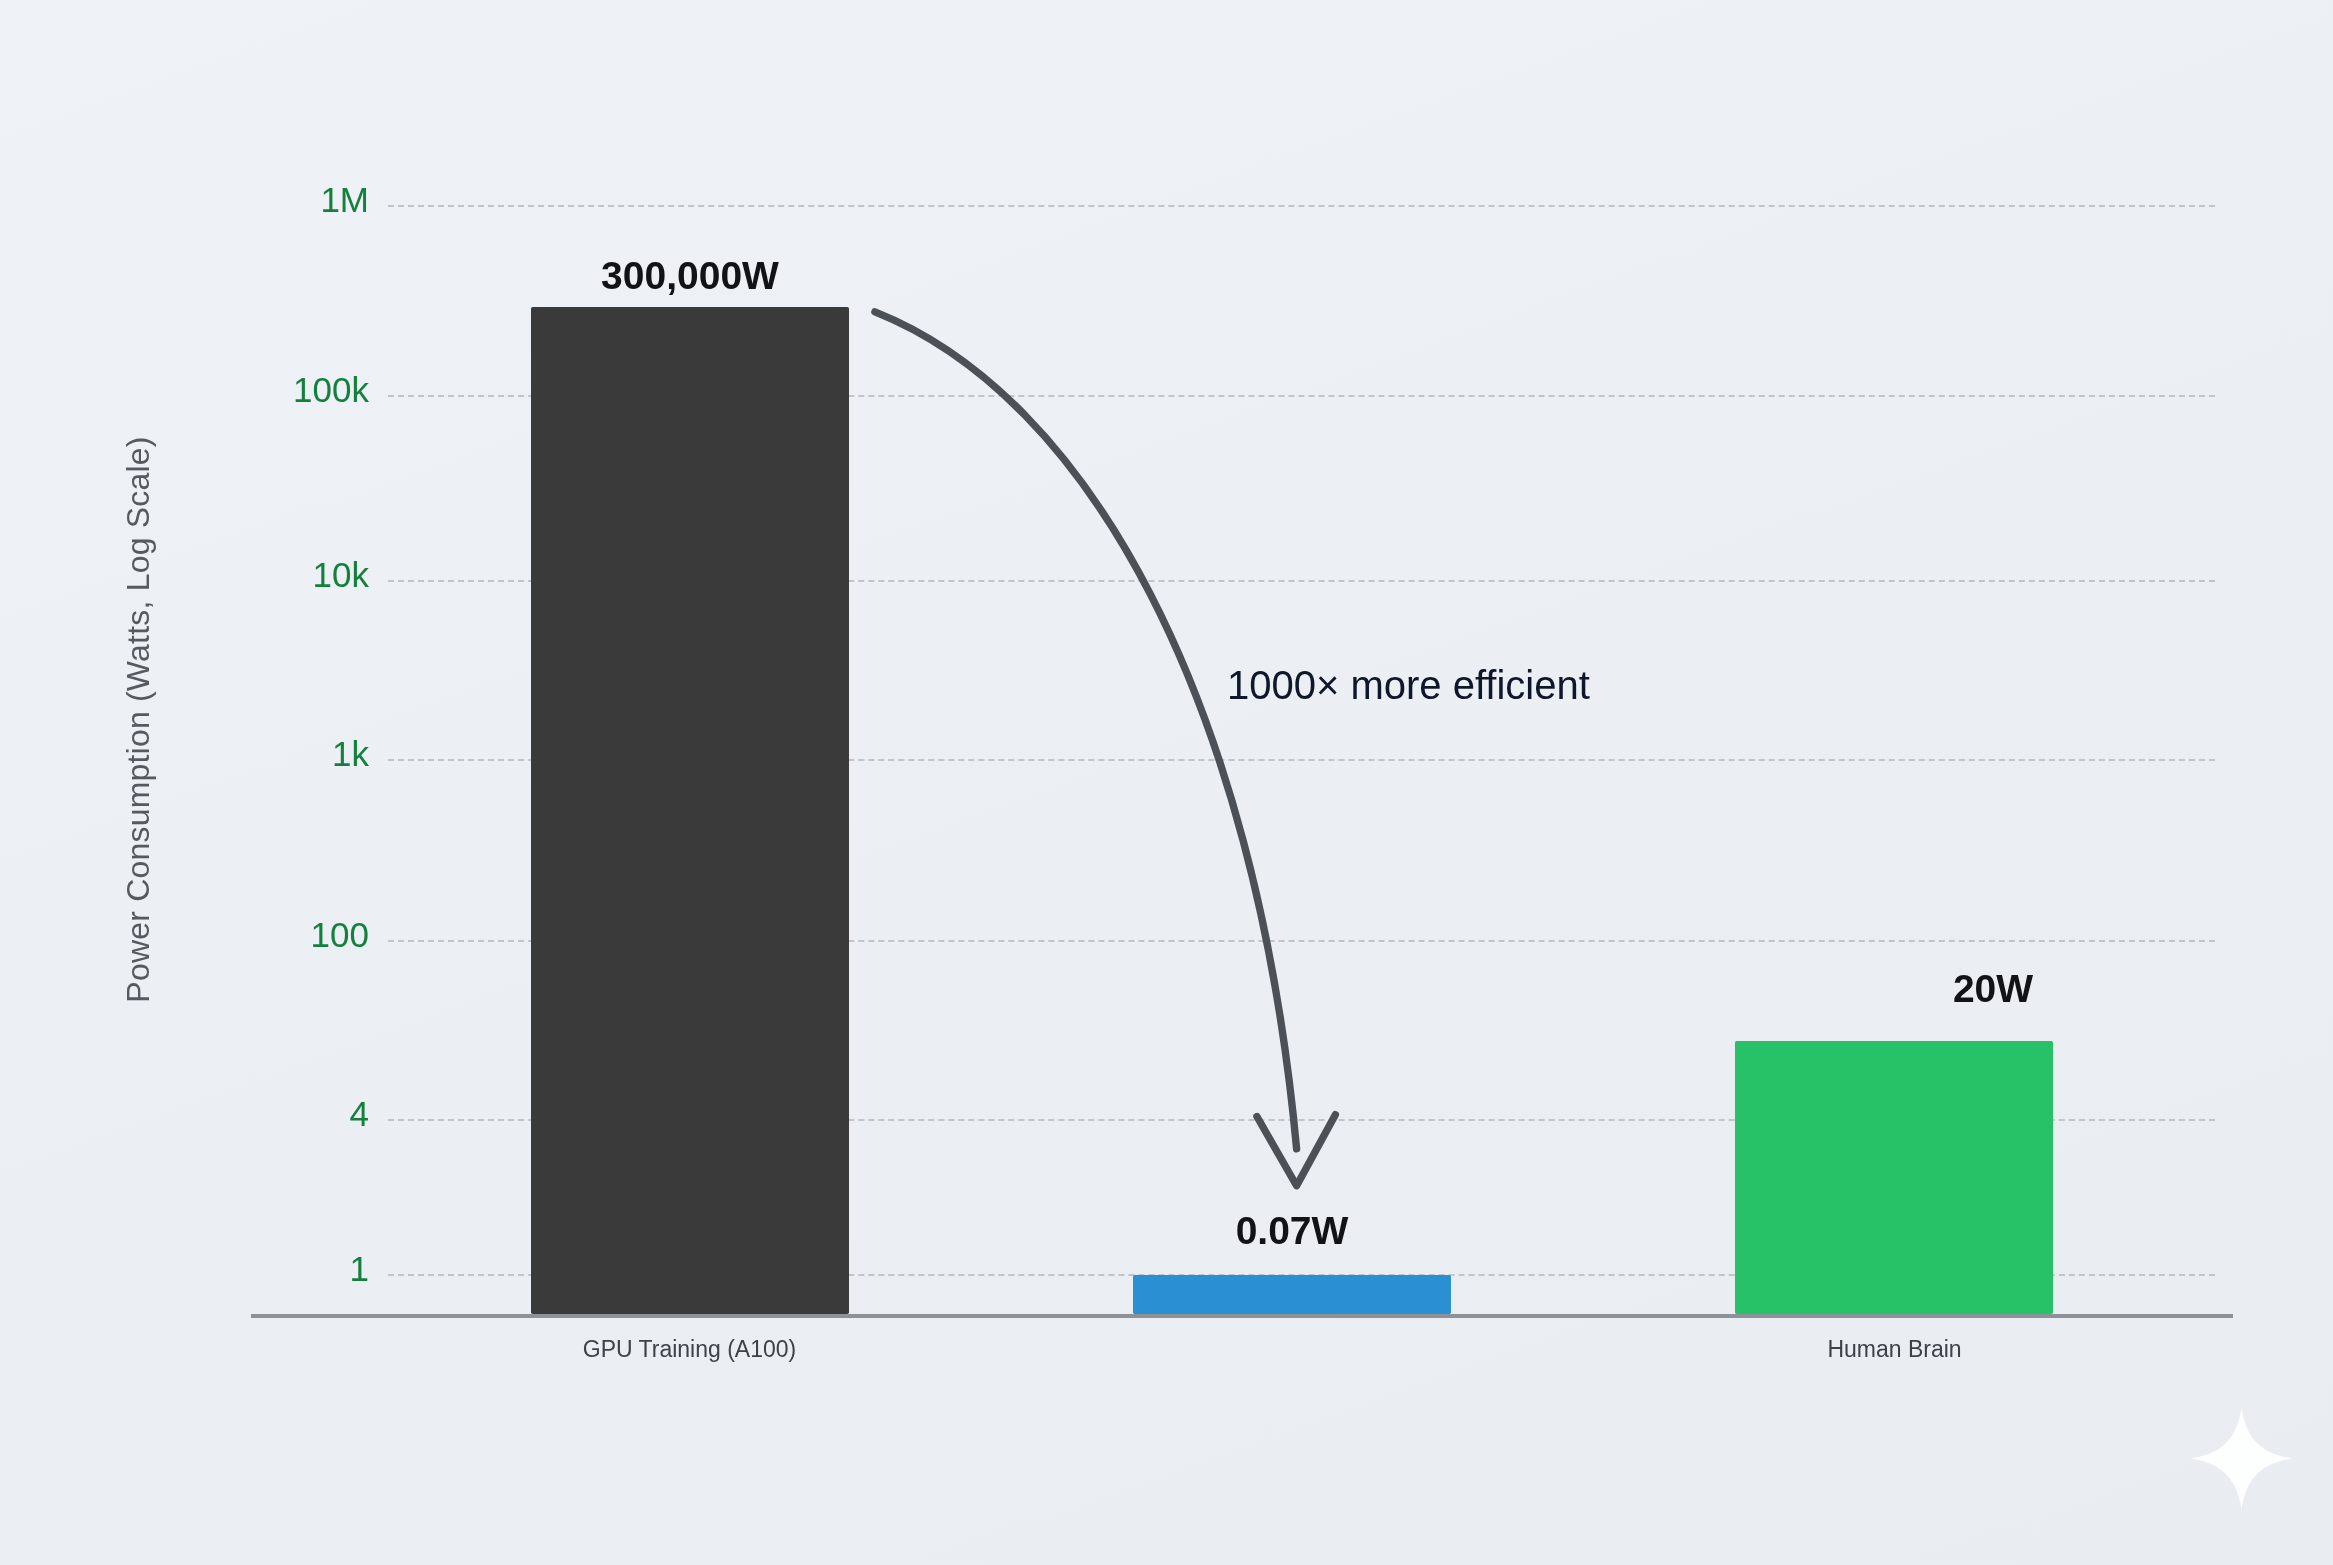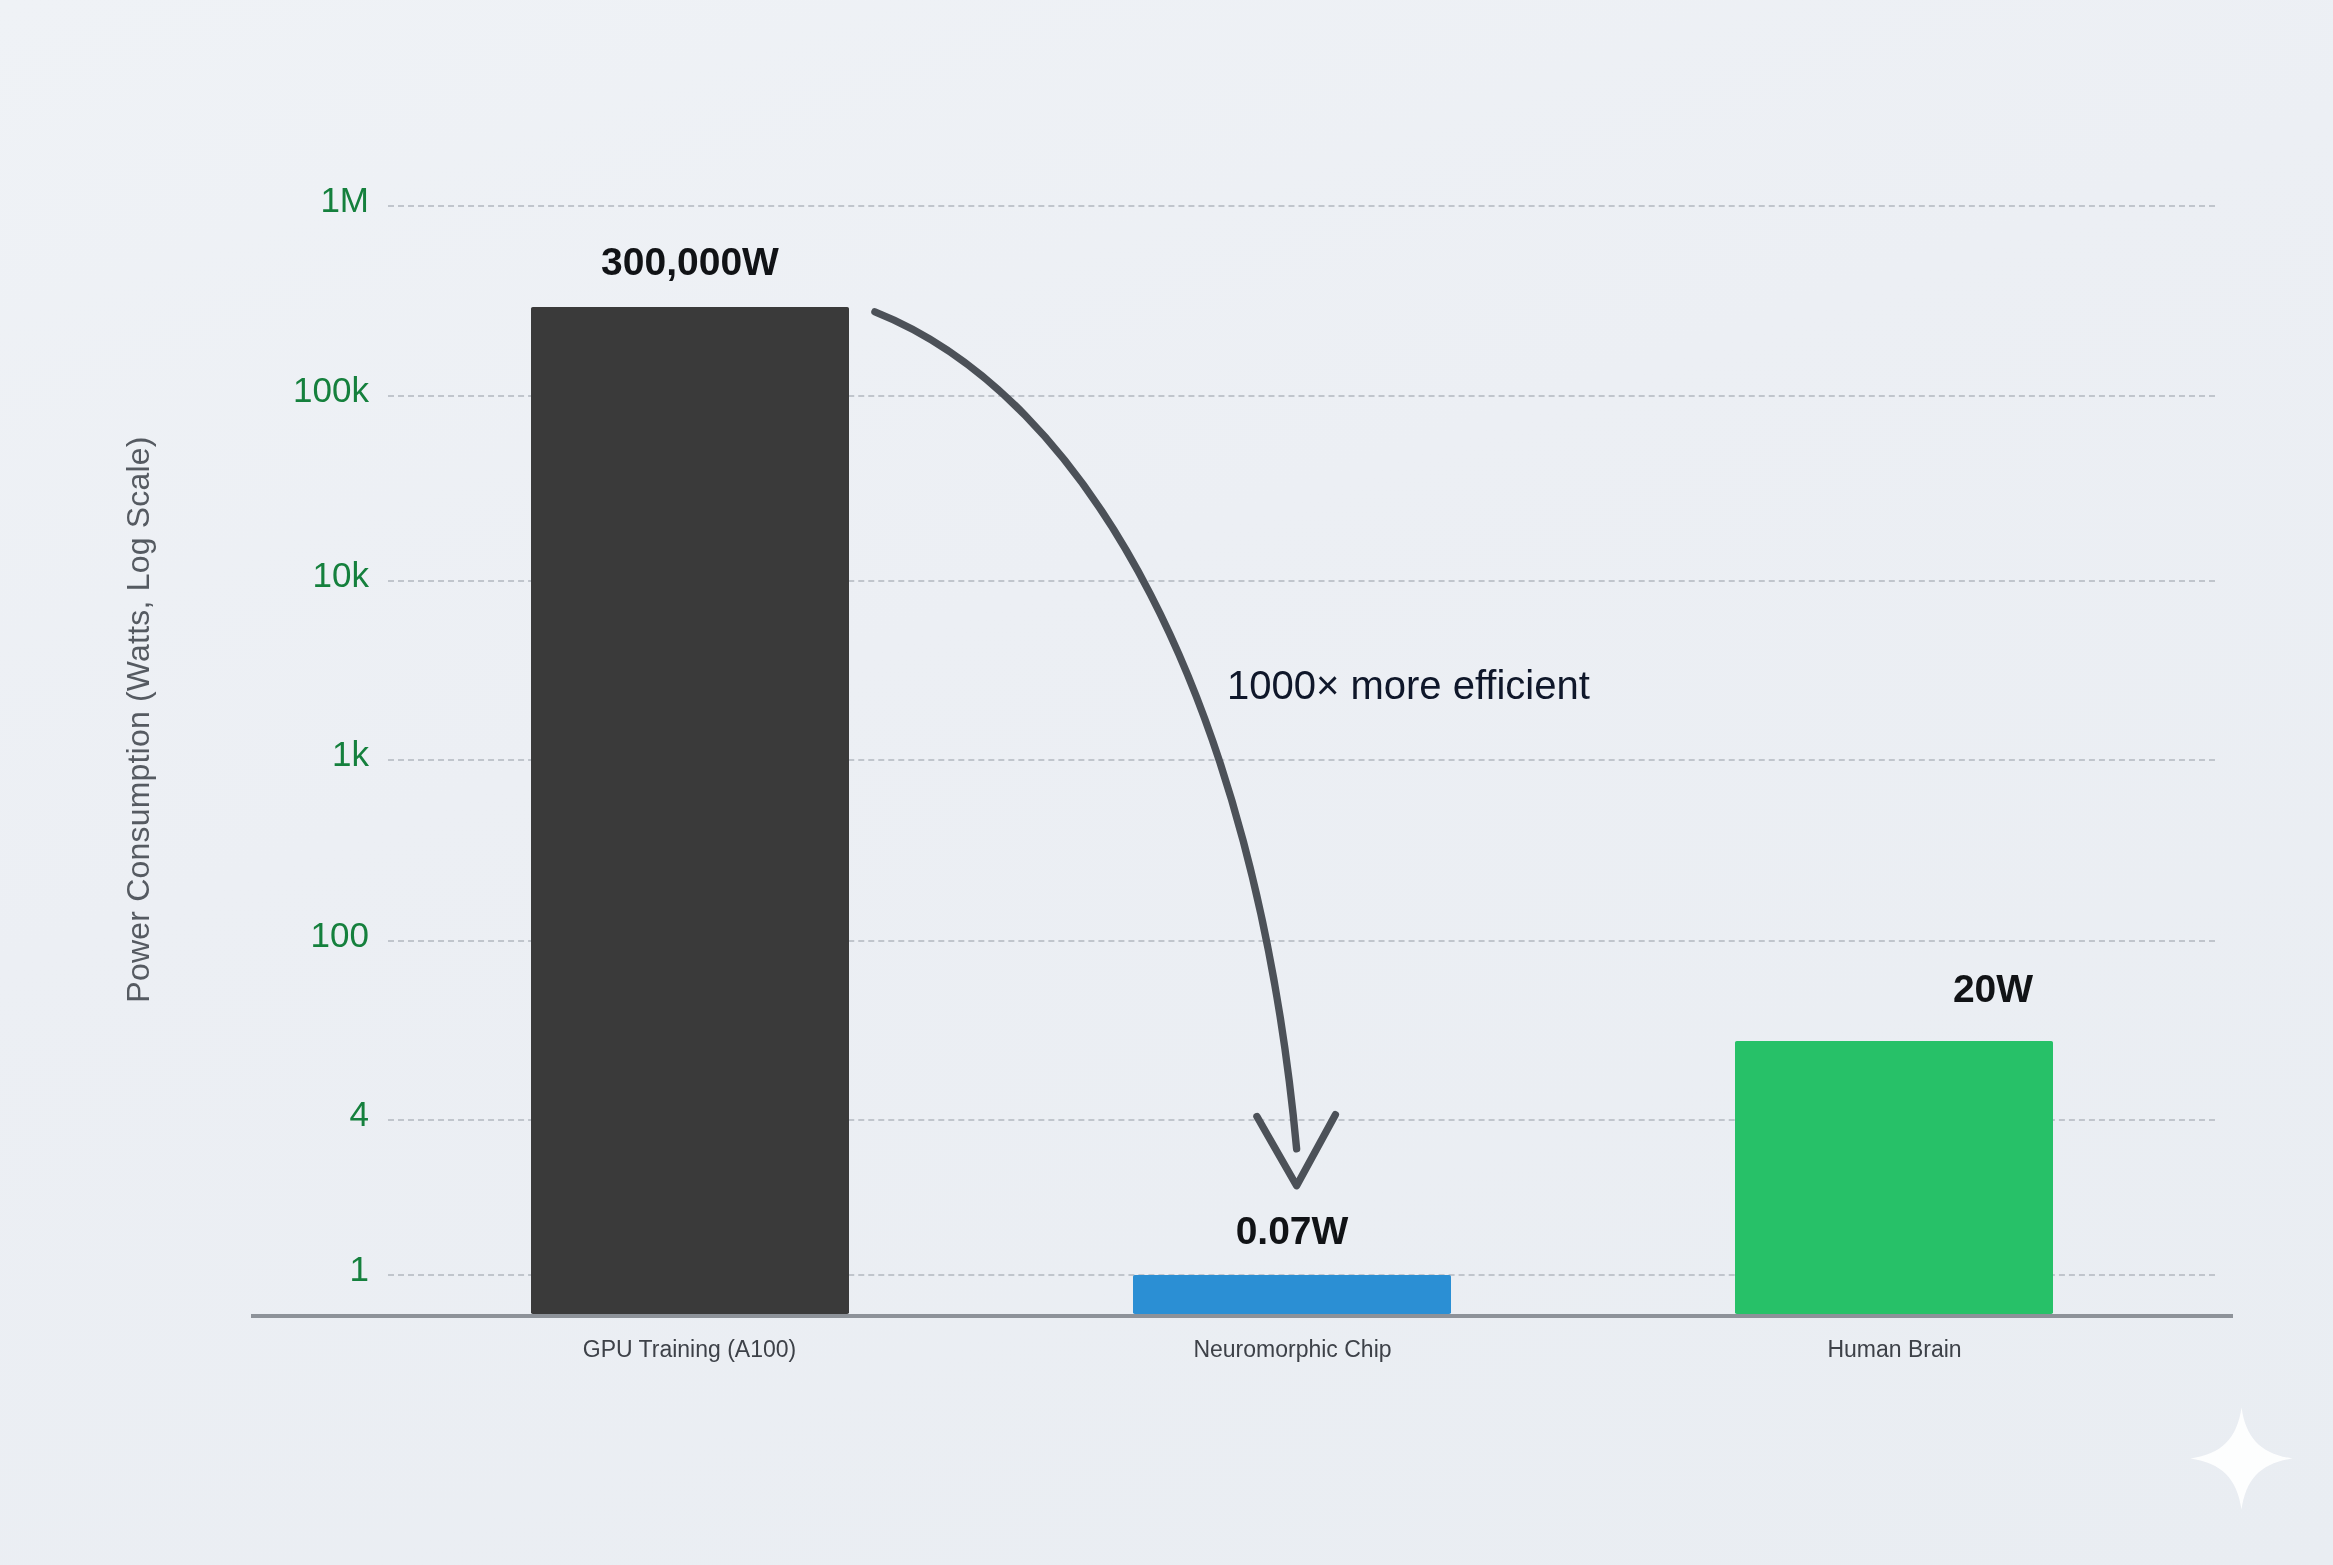--- a/index.html
+++ b/index.html
@@ -149,26 +149,25 @@
   <div class="grid-row" style="top:1119px;">
     <div class="tick-label">4</div>
     <div class="grid-line"></div>
   </div>
   <div class="grid-row" style="top:1274px;">
     <div class="tick-label">1</div>
     <div class="grid-line"></div>
   </div>
 
   <div class="bar" style="left:531px; top:307px; width:318px; height:1007px; background:#3a3a3a;"></div>
-  <div class="bar-value" style="left:531px; top:240px; width:318px;">300,000W</div>
+  <div class="bar-value" style="left:531px; top:254px; width:318px;">300,000W</div>
   <div class="cat-label" style="left:461px; width:457px;">GPU Training (A100)</div>
 
   <div class="bar" style="left:1133px; top:1275px; width:318px; height:39px; background:#2b8fd4;"></div>
   <div class="bar-value" style="left:1133px; top:1209px; width:318px;">0.07W</div>
-  <div class="cat-label" style="left:1064px; width:457px;">Neuromorphic Chip</div>
 
   <div class="bar" style="left:1735px; top:1041px; width:318px; height:273px; background:#27c168;"></div>
   <div class="bar-value" style="left:1834px; top:967px; width:318px;text-align:center;">20W</div>
   <div class="cat-label" style="left:1666px; width:457px;">Human Brain</div>
 
   <div class="axis-line"></div>
 
   <svg id="arrow-svg" viewBox="0 0 2528 1696">
     <path d="M 948 338 C 1180 430 1360 760 1405 1245" fill="none" stroke="#4c5158" stroke-width="8" stroke-linecap="round"></path>
     <path d="M 1362 1210 L 1405 1285 L 1447 1208" fill="none" stroke="#4c5158" stroke-width="8" stroke-linecap="round" stroke-linejoin="round"></path>

